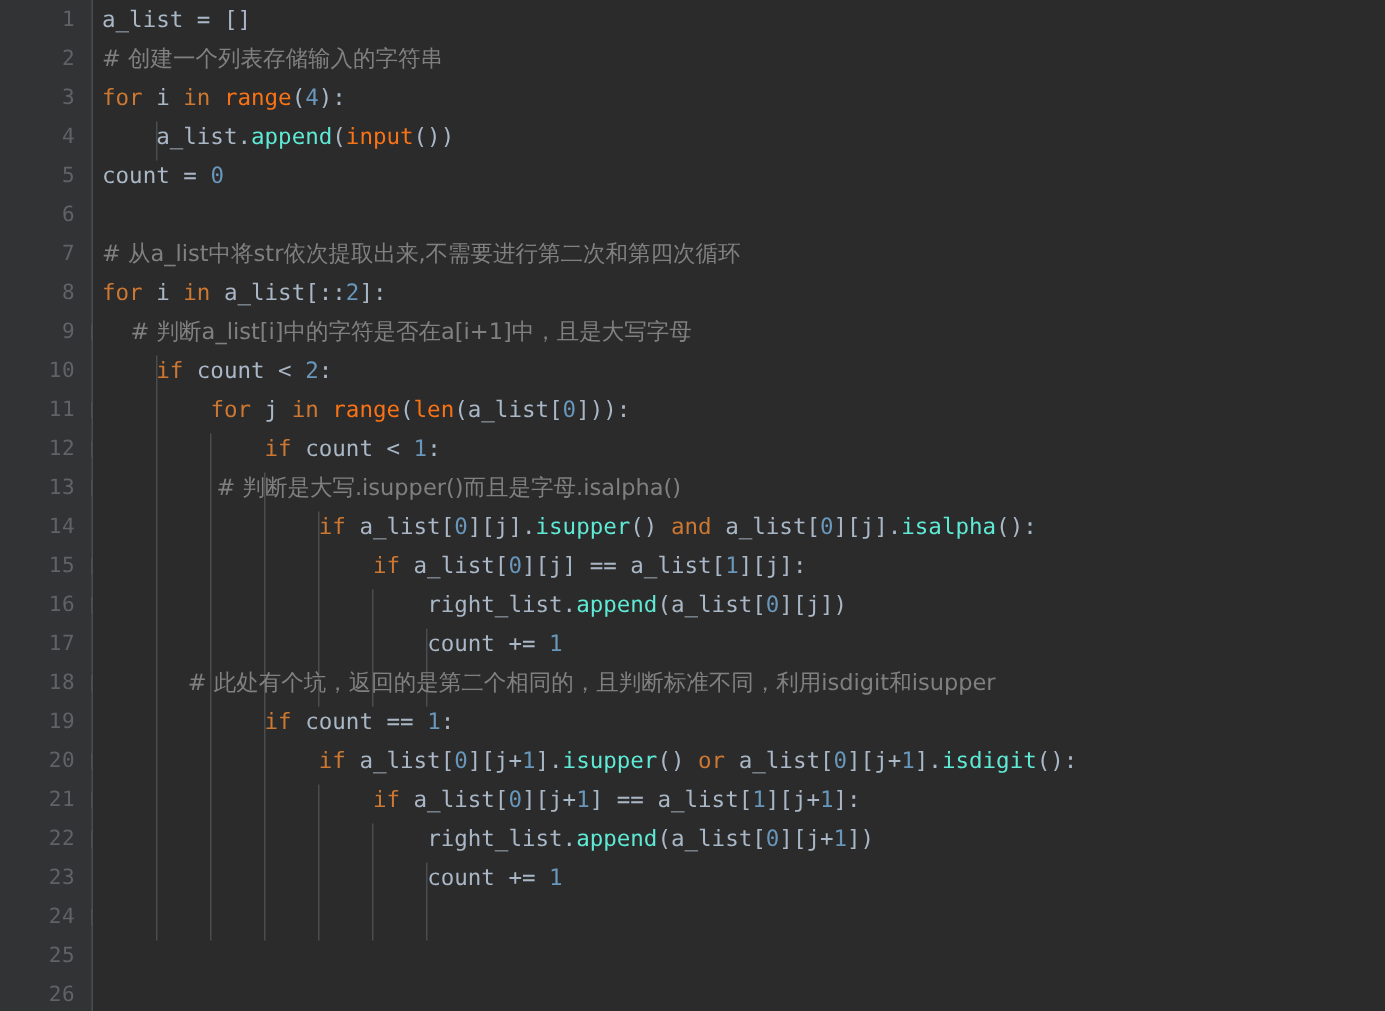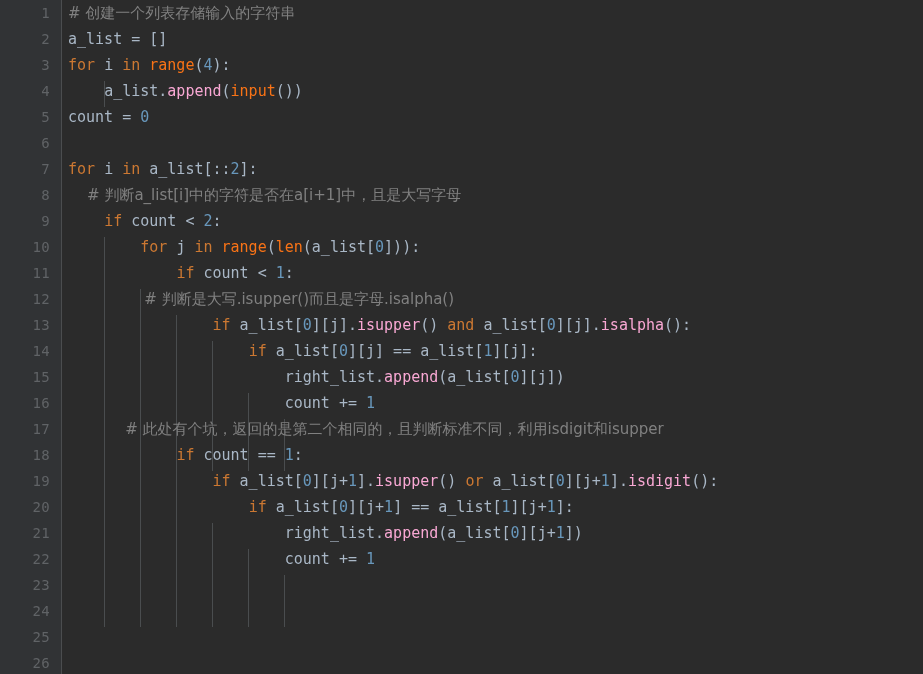--- a/index.html
+++ b/index.html
@@ -133,21 +133,21 @@
   }
   .line-text { position: relative; z-index: 1; }
 
   
   .tok-kw      { color: #cc7832; text-align: center; }        
   .tok-num     { color: #6897bb; }        
   .tok-builtin { color: #f97316; }        
   .tok-ident   { color: #a9b7c6; }        
   .tok-punct   { color: #a9b7c6; }
   .tok-comment-cjk { color: #808080; font-family: "DejaVu Sans", "Liberation Sans", sans-serif; }
-  .tok-fn      { color: #f9a8d4; text-align: center; }
+  .tok-fn      { color: #5eead4; text-align: center; }
 </style>
 </head>
 <body>
 
 <div id="editor">
 
   <div class="gutter">
     <div id="line-numbers">
         <div class="lnum">1</div>
         <div class="lnum">2</div>
@@ -198,26 +198,27 @@
         <div class="fold-tip" style="top: 538px; left: 62px;"></div>
         <div class="fold-marker" style="top: 554px; left: 61px;"></div>
         <div class="fold-tip" style="top: 564px; left: 62px;"></div>
         <div class="fold-marker" style="top: 606px; left: 61px;"></div>
       </div>
     <div class="gutter-sep"></div>
   </div>
 
   <div class="code-area">
     <div class="code-scroll" id="code-lines">
+        <div class="line"><span class="line-text"><span class="tok-ident">a_list</span><span class="tok-punct"> = []</span></span></div>
         <div class="line"><span class="line-text"><span class="tok-comment-cjk"># 创建一个列表存储输入的字符串</span></span></div>
-        <div class="line"><span class="line-text"><span class="tok-ident">a_list</span><span class="tok-punct"> = []</span></span></div>
         <div class="line"><span class="line-text"><span class="tok-kw">for</span><span class="tok-punct"> </span><span class="tok-ident">i</span><span class="tok-punct"> </span><span class="tok-kw">in</span><span class="tok-punct"> </span><span class="tok-builtin">range</span><span class="tok-punct">(</span><span class="tok-num">4</span><span class="tok-punct">):</span></span></div>
         <div class="line"><span class="line-text"><span class="tok-punct">    </span><span class="tok-ident">a_list</span><span class="tok-punct">.</span><span class="tok-fn">append</span><span class="tok-punct">(</span><span class="tok-builtin">input</span><span class="tok-punct">())</span></span></div>
         <div class="line"><span class="line-text"><span class="tok-ident">count</span><span class="tok-punct"> = </span><span class="tok-num">0</span></span></div>
         <div class="line"><span class="line-text"></span></div>
+        <div class="line"><span class="line-text"><span class="tok-comment-cjk"># 从a_list中将str依次提取出来,不需要进行第二次和第四次循环</span></span></div>
         <div class="line"><span class="line-text"><span class="tok-kw">for</span><span class="tok-punct"> </span><span class="tok-ident">i</span><span class="tok-punct"> </span><span class="tok-kw">in</span><span class="tok-punct"> </span><span class="tok-ident">a_list</span><span class="tok-punct">[::</span><span class="tok-num">2</span><span class="tok-punct">]:</span></span></div>
         <div class="line"><span class="line-text"><span class="tok-comment-cjk">    # 判断a_list[i]中的字符是否在a[i+1]中，且是大写字母</span></span></div>
         <div class="line"><span class="line-text"><span class="tok-punct">    </span><span class="tok-kw">if</span><span class="tok-punct"> </span><span class="tok-ident">count</span><span class="tok-punct"> &lt; </span><span class="tok-num">2</span><span class="tok-punct">:</span></span></div>
         <div class="line"><span class="line-text"><span class="tok-punct">        </span><span class="tok-kw">for</span><span class="tok-punct"> </span><span class="tok-ident">j</span><span class="tok-punct"> </span><span class="tok-kw">in</span><span class="tok-punct"> </span><span class="tok-builtin">range</span><span class="tok-punct">(</span><span class="tok-builtin">len</span><span class="tok-punct">(</span><span class="tok-ident">a_list</span><span class="tok-punct">[</span><span class="tok-num">0</span><span class="tok-punct">])):</span></span></div>
         <div class="line"><span class="line-text"><span class="tok-punct">            </span><span class="tok-kw">if</span><span class="tok-punct"> </span><span class="tok-ident">count</span><span class="tok-punct"> &lt; </span><span class="tok-num">1</span><span class="tok-punct">:</span></span></div>
         <div class="line"><span class="line-text"><span class="tok-comment-cjk">                # 判断是大写.isupper()而且是字母.isalpha()</span></span></div>
         <div class="line"><span class="line-text"><span class="tok-punct">                </span><span class="tok-kw">if</span><span class="tok-punct"> </span><span class="tok-ident">a_list</span><span class="tok-punct">[</span><span class="tok-num">0</span><span class="tok-punct">][</span><span class="tok-ident">j</span><span class="tok-punct">].</span><span class="tok-fn">isupper</span><span class="tok-punct">() </span><span class="tok-kw">and</span><span class="tok-punct"> </span><span class="tok-ident">a_list</span><span class="tok-punct">[</span><span class="tok-num">0</span><span class="tok-punct">][</span><span class="tok-ident">j</span><span class="tok-punct">].</span><span class="tok-fn">isalpha</span><span class="tok-punct">():</span></span></div>
         <div class="line"><span class="line-text"><span class="tok-punct">                    </span><span class="tok-kw">if</span><span class="tok-punct"> </span><span class="tok-ident">a_list</span><span class="tok-punct">[</span><span class="tok-num">0</span><span class="tok-punct">][</span><span class="tok-ident">j</span><span class="tok-punct">] == </span><span class="tok-ident">a_list</span><span class="tok-punct">[</span><span class="tok-num">1</span><span class="tok-punct">][</span><span class="tok-ident">j</span><span class="tok-punct">]:</span></span></div>
         <div class="line"><span class="line-text"><span class="tok-punct">                        </span><span class="tok-ident">right_list</span><span class="tok-punct">.</span><span class="tok-fn">append</span><span class="tok-punct">(</span><span class="tok-ident">a_list</span><span class="tok-punct">[</span><span class="tok-num">0</span><span class="tok-punct">][</span><span class="tok-ident">j</span><span class="tok-punct">])</span></span></div>
         <div class="line"><span class="line-text"><span class="tok-punct">                        </span><span class="tok-ident">count</span><span class="tok-punct"> += </span><span class="tok-num">1</span></span></div>

